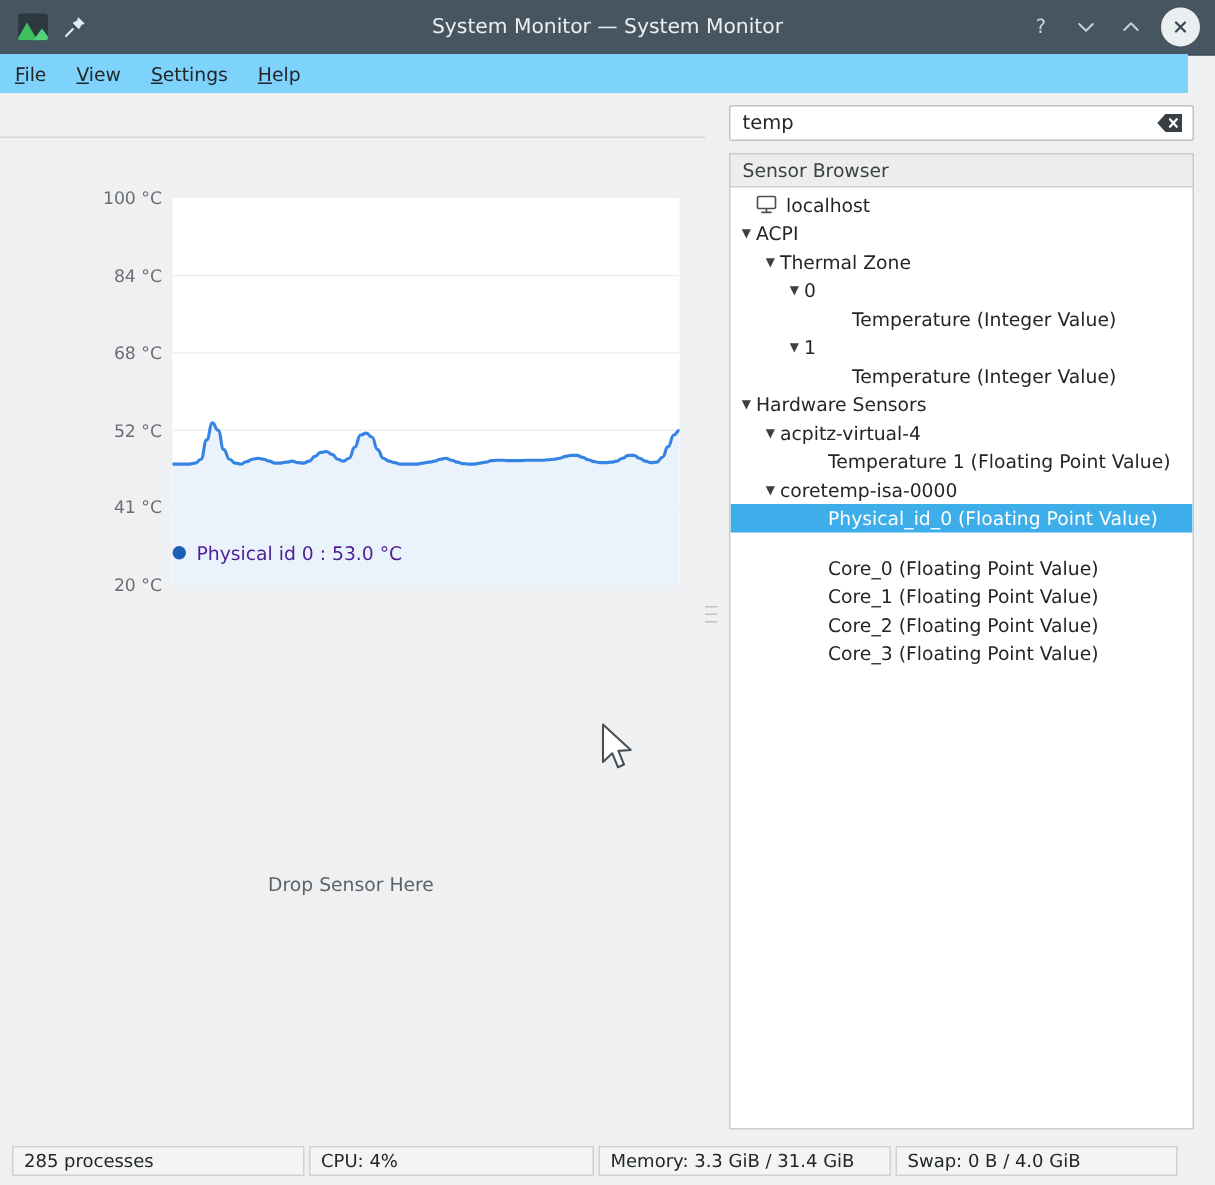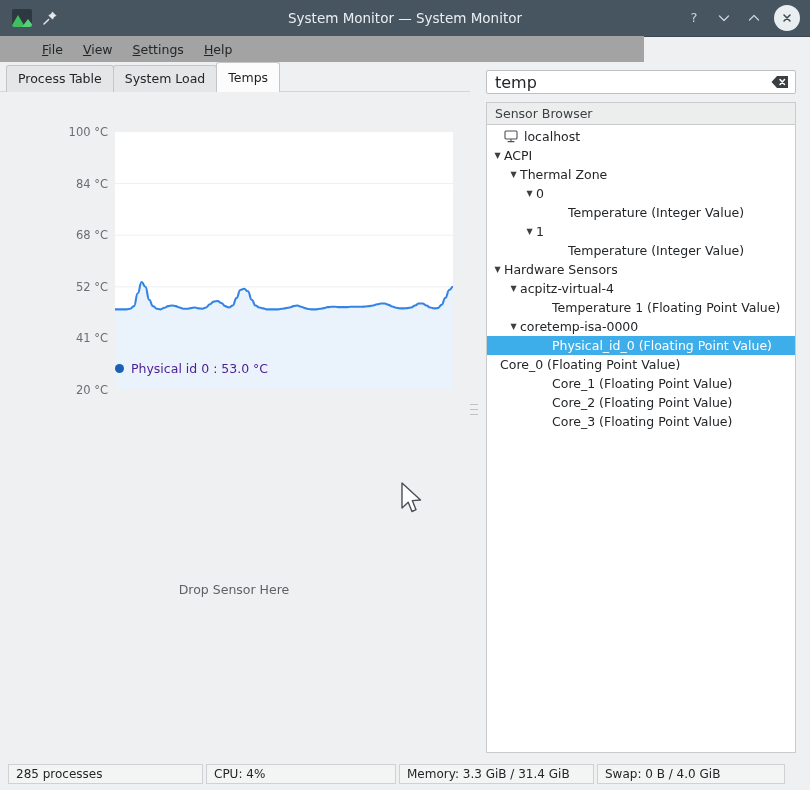--- a/index.html
+++ b/index.html
@@ -94,25 +94,25 @@
     color: #3a4750;
     margin-left: 4px;
     margin-right: 4px;
     font-size: 13px;
   }
 
   
   .menubar {
     position: absolute;
     left: 0; top: 36px;
-    width: 644px; height: 26px;
-    background: #a3a3a3;
-    display: flex;
-    align-items: center;
-    padding-left: 32px;
+    width: 792px; height: 26px;
+    background: #7dd3fc;
+    display: flex;
+    align-items: center;
+    padding-left: 0;
     box-sizing: border-box;
   }
   .menu-item {
     font-size: 12.5px;
     color: #232629;
     padding: 3px 10px;
     white-space: nowrap;
   }
   .menu-item u { text-decoration: underline; }
 
@@ -251,21 +251,21 @@
     display: flex;
     align-items: center;
     box-sizing: border-box;
   }
   .searchbox input {
     flex: 1;
     border: none;
     outline: none;
     background: transparent;
     font-family: inherit;
-    font-size: 16px;
+    font-size: 13px;
     color: #232629;
     padding: 0 6px 0 8px;
     height: 20px;
   }
   .clear-icon {
     width: 20px; height: 16px;
     margin-right: 5px;
     display: flex;
     align-items: center;
     justify-content: center;
@@ -407,25 +407,20 @@
   </div>
 
   <div class="menubar">
     <div class="menu-item"><u>F</u>ile</div>
     <div class="menu-item"><u>V</u>iew</div>
     <div class="menu-item"><u>S</u>ettings</div>
     <div class="menu-item"><u>H</u>elp</div>
   </div>
 
   <div class="tab-underline"></div>
-  <div class="tabbar">
-    <div class="tab">Process Table</div>
-    <div class="tab">System Load</div>
-    <div class="tab active">Temps</div>
-  </div>
 
   <div class="left-pane">
 
     <div class="chart-wrap">
       <div class="ylabels">
           <div class="ytick" style="top: 2px;">100 °C</div>
           <div class="ytick" style="top: 53.6px;">84 °C</div>
           <div class="ytick" style="top: 105.2px;">68 °C</div>
           <div class="ytick" style="top: 156.8px;">52 °C</div>
           <div class="ytick" style="top: 208.4px;">41 °C</div>
@@ -521,21 +516,21 @@
           <span>Temperature 1 (Floating Point Value)</span>
         </div>
         <div class="tree-row" style="padding-left: 20px;">
           <span class="tri">▼</span>
           <span>coretemp-isa-0000</span>
         </div>
         <div class="tree-row selected" style="padding-left: 52px;">
           <span class="tri blank"></span>
           <span>Physical_id_0 (Floating Point Value)</span>
         </div>
-        <div class="tree-row" style="">
+        <div class="tree-row" style="padding-left: 52px; margin-top: 14px;">
           <span class="tri blank"></span>
           <span>Core_0 (Floating Point Value)</span>
         </div>
         <div class="tree-row" style="padding-left: 52px;">
           <span class="tri blank"></span>
           <span>Core_1 (Floating Point Value)</span>
         </div>
         <div class="tree-row" style="padding-left: 52px;">
           <span class="tri blank"></span>
           <span>Core_2 (Floating Point Value)</span>

